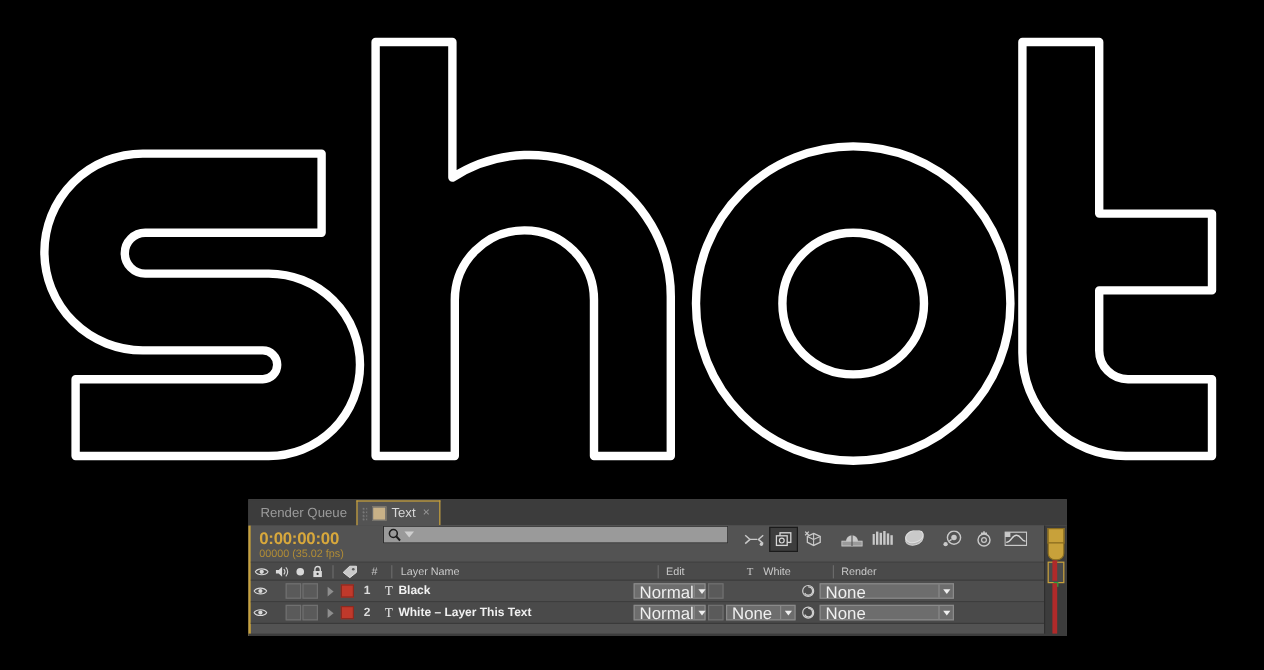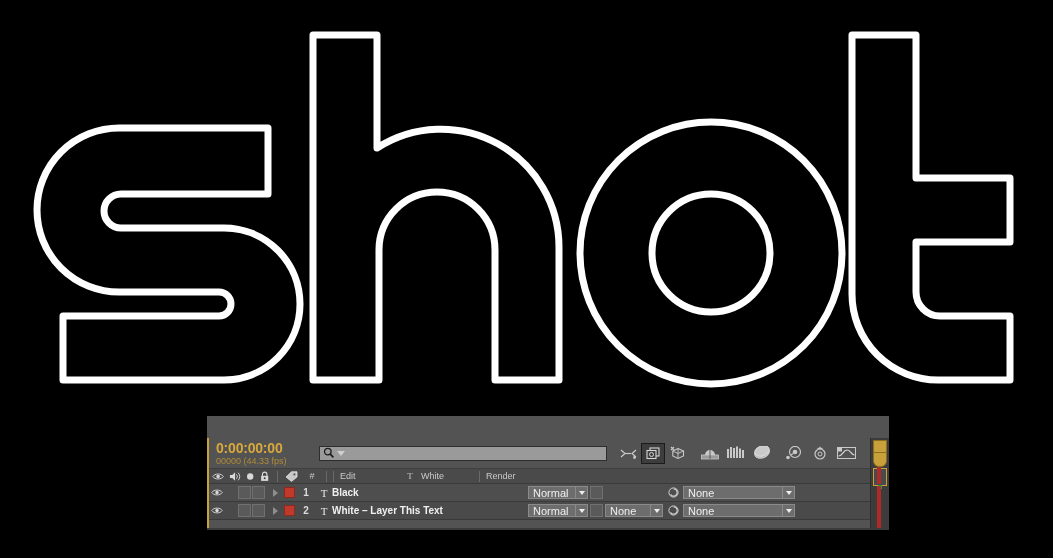--- a/index.html
+++ b/index.html
@@ -61,21 +61,21 @@
     position:absolute;left:0;top:22px;width:682px;height:92px;
     border-left:2px solid #c8a13a;
     box-sizing:border-box;
     background:#535353;
   }
 
   
   #control-row{
     position:relative;height:30px;width:680px;
     background:#535353;
-    display:flex;align-items:center;
+    display:flex;
     border-bottom:1px solid #3f3f3f;
   }
   #timecode-block{
     width:110px;padding-left:7px;box-sizing:border-box;
     display:flex;flex-direction:column;justify-content:center;line-height:1;
   }
   #timecode-main{font-size:14px;font-weight:bold;color:#d8a83c;letter-spacing:-0.2px;}
   #timecode-sub{font-size:9px;color:#b08c36;margin-top:2px;}
 
   #search-wrap{
@@ -133,21 +133,21 @@
     border-left:5px solid #8e8e8e;
   }
   .swatch{width:11px;height:11px;background:#c0392b;border:1px solid #8b2a20;box-sizing:border-box;}
   .idx{width:20px;text-align:center;font-weight:bold;font-size:10px;color:#dcdcdc;}
   .tglyph{width:16px;text-align:center;font-family:"Liberation Serif", serif;font-size:11px;color:#e8e8e8;}
   .layer-name{font-weight:bold;font-size:10px;color:#f0f0f0;white-space:nowrap;}
 
   .dropdown{
     height:13px;background:#6d6d6d;border:1px solid #8a8a8a;
     display:flex;align-items:center;justify-content:space-between;
-    font-size:11px;color:#efefef;padding:0 2px 0 4px;box-sizing:border-box;
+    font-size:14px;color:#efefef;padding:0 2px 0 4px;box-sizing:border-box;
   }
   .dd-caret{
     width:0;height:0;border-left:3.5px solid transparent;border-right:3.5px solid transparent;
     border-top:4px solid #efefef;margin-left:3px;
   }
   .dd-div{width:1px;height:11px;background:#8a8a8a;}
   .mode-dd{width:60px;}
   .trkmat-dd{width:58px;}
   .parent-dd{width:112px;}
   .t-box{width:13px;height:13px;background:#5a5a5a;border:1px solid #707070;box-sizing:border-box;}
@@ -216,28 +216,39 @@
                L 1010 380
                L 938 380
                A 86 86 0 0 1 852 294
                Z"></path>
     </g>
   </svg>
 </div>
 
 <div id="timeline-panel">
 
+  <div id="tab-strip">
+    <div class="tab inactive" style="padding-left:10px;">
+      <span class="tab-label">Render Queue</span>
+    </div>
+    <div class="tab active">
+      <span class="tab-grip"></span>
+      <span class="tab-comp-icon"></span>
+      <span class="tab-label">Text</span>
+      <span class="tab-close">×</span>
+    </div>
+  </div>
 
   <div id="panel-body">
 
     <div id="control-row">
 
       <div id="timecode-block">
         <div id="timecode-main">0:00:00:00</div>
-        <div id="timecode-sub">00000 (44.33 fps)</div>
+        <div id="timecode-sub">00000 (35.02 fps)</div>
       </div>
 
       <div id="search-wrap">
         <svg class="mag-icon" width="12" height="12" viewBox="0 0 12 12">
           <circle cx="4.8" cy="4.6" r="3.3" fill="none" stroke="#1d1d1d" stroke-width="1.3"></circle>
           <line x1="7.3" y1="7.1" x2="10.4" y2="10.4" stroke="#1d1d1d" stroke-width="1.6"></line>
         </svg>
         <span class="search-caret"></span>
 
       </div>
@@ -360,20 +371,23 @@
           <circle cx="9.4" cy="3.4" r="1.1" fill="#5a5a5a"></circle>
         </svg>
       </div>
 
       <div class="ch" style="width:22px;justify-content:center;">
         <span>#</span>
       </div>
 
       <span class="ch-sep"></span>
 
+      <div class="ch" style="width:215px;padding-left:4px;">
+        <span>Layer Name</span>
+      </div>
 
       <span class="ch-sep"></span>
 
       <div class="ch" style="width:65px;padding-left:3px;">
         <span>Edit</span>
       </div>
 
       <div class="ch" style="width:16px;justify-content:center;">
         <span style="font-family:'Liberation Serif',serif;">T</span>
       </div>

